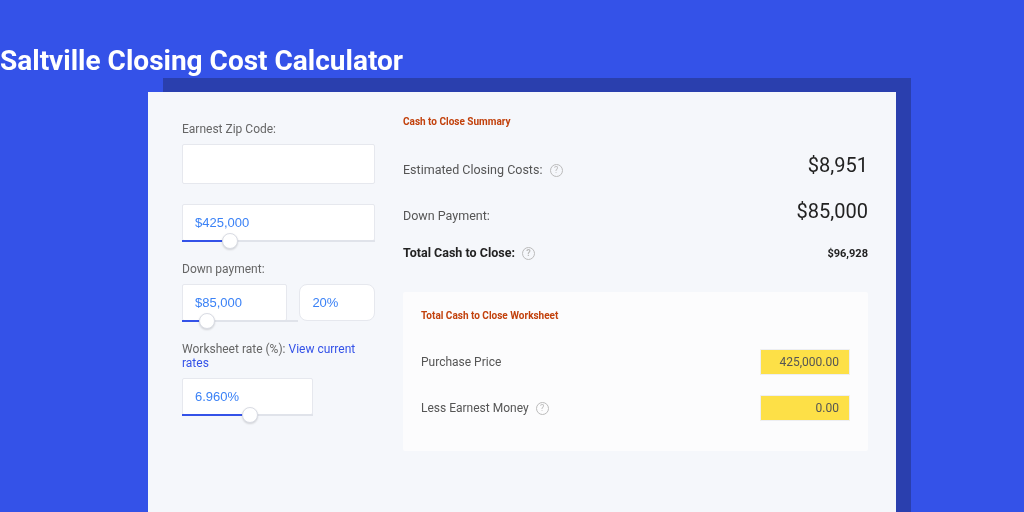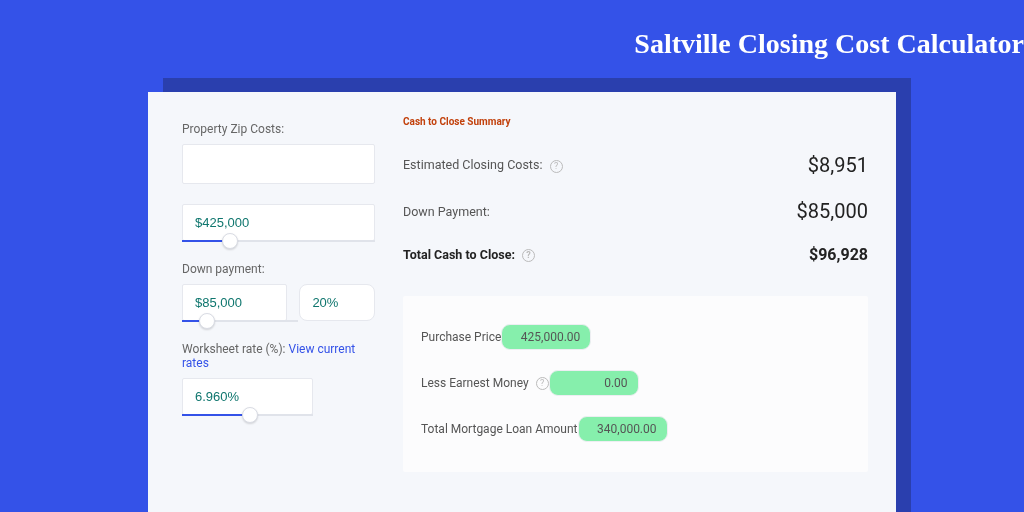--- a/index.html
+++ b/index.html
@@ -3,23 +3,22 @@
 <meta charset="utf-8">
 <style>
   * { box-sizing: border-box; margin: 0; padding: 0; }
   html, body { width: 1024px; height: 512px; overflow: hidden; font-family: -apple-system, BlinkMacSystemFont, "Segoe UI", Roboto, Arial, sans-serif; }
   body { background: #3452E8; position: relative; }
 
   .page-title {
     color: #fff;
     font-size: 28px;
     font-weight: 700;
-    text-align: right;
-    padding-top: 28px;
-    font-family: Liberation Serif, serif;
+    text-align: left;
+    padding-top: 44px;
   }
 
   .shadow-card {
     position: absolute;
     left: 163px;
     top: 78px;
     width: 748px;
     height: 440px;
     background: #2A3FAE;
   }
@@ -42,21 +41,21 @@
   }
   .field-group { margin-bottom: 20px; }
   .field-label { font-size: 12px; color: #666; margin-bottom: 8px; }
   .txt-input {
     width: 100%;
     background: #fff;
     border: 1px solid #e6e8ee;
     border-radius: 2px;
     padding: 10px 12px;
     font-size: 13px;
-    color: #0f766e;
+    color: #3b82f6;
     outline: none;
   }
   .txt-input.wide { height: 40px; }
   .slider-track {
     position: relative;
     height: 2px;
     background: #e0e3ea;
     margin-top: -1px;
   }
   .slider-fill {
@@ -83,27 +82,27 @@
 
   .right-col {
     flex: 1;
     padding: 24px 28px 0 0;
     font-size: 12.5px;
   }
   .section-title { font-weight: 700; color: #c2410c; font-size: 10px; margin-bottom: 18px; }
   .summary-row {
     display: flex;
     justify-content: space-between;
-    align-items: center;
+    align-items: flex-end;
     padding: 8px 0 14px 0;
     color: #555;
   }
   .summary-row .val { color: #222; font-size: 20px; }
   .summary-row.bold .lbl { font-weight: 700; color: #222; }
-  .summary-row.bold .val { font-weight: 700; font-size: 16px; }
+  .summary-row.bold .val { font-weight: 700; font-size: 11px; }
   .help {
     display: inline-block;
     width: 13px; height: 13px;
     border: 1px solid #bbb;
     border-radius: 50%;
     color: #bbb;
     font-size: 9px;
     line-height: 11px;
     text-align: center;
     margin-left: 4px;
@@ -111,49 +110,50 @@
     cursor: pointer;
   }
   .worksheet {
     margin-top: 18px;
     background: #fcfcfd;
     border-radius: 2px;
     padding: 18px 18px 0 18px;
   }
   .ws-row {
     display: flex;
+    justify-content: space-between;
     align-items: center;
     padding: 10px 0;
     color: #555;
     font-size: 12px;
   }
   .ws-val {
-    background: #86efac;
+    background: #fde047;
     border: 1px solid #edeef2;
-    border-radius: 9px;
+    border-radius: 1px;
     padding: 5px 10px;
     min-width: 90px;
     text-align: right;
     font-size: 12px;
     color: #555;
   }
 </style>
 </head>
 <body>
 
 <h1 class="page-title">Saltville Closing Cost Calculator</h1>
 
 <div class="shadow-card"></div>
 
 <div class="card">
 
   <div class="left-col">
 
     <div class="field-group">
-      <div class="field-label">Property Zip Costs:</div>
+      <div class="field-label">Earnest Zip Code:</div>
       <input class="txt-input wide" value="" style="">
     </div>
 
     <div class="field-group">
       <input class="txt-input" value="$425,000" style="">
       <div class="slider-track">
         <div class="slider-fill" style="width:25%"></div>
         <div class="slider-thumb" style="left:25%"></div>
       </div>
     </div>
@@ -203,37 +203,34 @@
     </div>
     <div class="summary-row bold">
       <span class="lbl">
         <span>Total Cash to Close:</span>
         <span class="help">?</span>
       </span>
       <span class="val">$96,928</span>
     </div>
 
     <div class="worksheet">
+      <div class="section-title">Total Cash to Close Worksheet</div>
 
       <div class="ws-row">
         <span>Purchase Price</span>
         <span class="ws-val">425,000.00</span>
       </div>
       <div class="ws-row">
         <span>
           <span>Less Earnest Money</span>
           <span class="help">?</span>
         </span>
         <span class="ws-val">0.00</span>
       </div>
       <div class="ws-row">
-        <span>Total Mortgage Loan Amount</span>
-        <span class="ws-val">340,000.00</span>
-      </div>
-      <div class="ws-row">
         
         
       </div>
     </div>
 
   </div>
 
 </div>
 
 </body></html>

